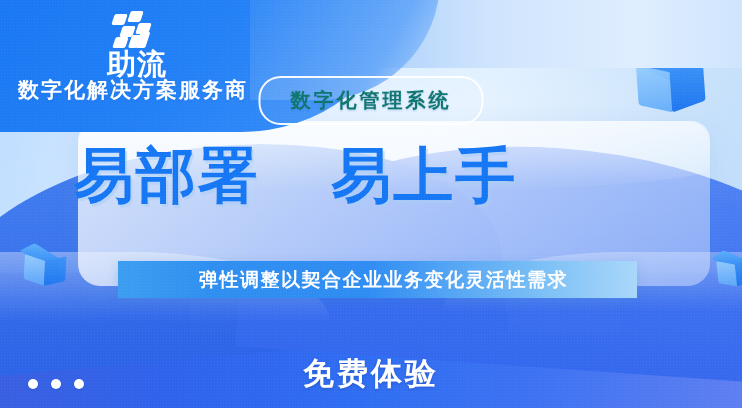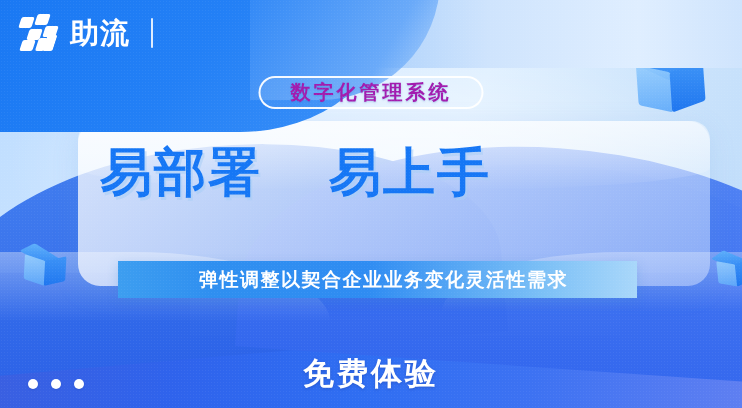--- a/index.html
+++ b/index.html
@@ -73,21 +73,21 @@
   }
   .wave-streak2{
     position:absolute;right:0;bottom:96px;width:300px;height:60px;
     background:linear-gradient(180deg,rgba(255,255,255,.30),rgba(255,255,255,0));
     border-radius:60% 0 0 0/100% 0 0 0;
   }
 
   
   .logo-wrap{
     position:absolute;left:18px;top:10px;
-    display:flex;align-items:center;height:46px;
+    display:flex;align-items:center;height:46px;flex-direction:column;
   }
   .logo-mark{
     position:relative;width:44px;height:40px;flex:0 0 auto;
   }
   .logo-mark i{
     position:absolute;display:block;background:#ffffff;
     transform:skewX(-18deg);border-radius:2px;
   }
   .lm1{left:2px;  top:4px;  width:13px;height:11px;}
   .lm2{left:18px; top:1px;  width:13px;height:11px;}
@@ -113,22 +113,22 @@
     color:#ffffff;font-size:21px;font-weight:bold;letter-spacing:2px;
     white-space:nowrap;line-height:1;
     text-shadow:0 1px 2px rgba(40,110,200,.28);
   }
 
   
   .pill{
     position:absolute;left:50%;top:76px;transform:translateX(-50%);
     border:2px solid rgba(255,255,255,.95);
     border-radius:22px;
-    padding:2px 30px;
-    color:#a21caf;font-size:20px;font-weight:bold;letter-spacing:3px;
+    padding:10px 30px;
+    color:#0f766e;font-size:20px;font-weight:bold;letter-spacing:3px;
     white-space:nowrap;line-height:1.25;
     background:rgba(255,255,255,.08);
     text-shadow:0 1px 2px rgba(60,120,200,.35);
   }
 
   
   .card{
     position:absolute;left:78px;top:121px;width:632px;height:165px;
     border-radius:22px;
     background:linear-gradient(135deg,rgba(255,255,255,.78) 0%,rgba(246,251,255,.62) 45%,rgba(232,243,255,.42) 100%);
@@ -138,21 +138,21 @@
     position:absolute;left:0;top:0;width:632px;height:70px;
     border-radius:22px 22px 60% 60%/22px 22px 40% 40%;
     background:linear-gradient(180deg,rgba(255,255,255,.55),rgba(255,255,255,0));
   }
 
   
   .headline{
     position:absolute;left:0;top:146px;width:591px;
     text-align:center;
     color:#1677f5;
-    font-size:52px;font-weight:bold;line-height:1;
+    font-size:60px;font-weight:bold;line-height:1;
     letter-spacing:2px;
     white-space:nowrap;
     text-shadow:2px 3px 0 rgba(168,205,245,.55);
   }
   .headline .gap{display:inline-block;width:34px;}
 
   
   .subtitle-bar{
     position:absolute;left:118px;top:261px;width:507px;height:37px;
     background:linear-gradient(90deg,#3d9ef0 0%,#2f8ff0 18%,#2f8cf2 48%,#7cc0f6 82%,#a9d7fa 100%);
@@ -259,20 +259,21 @@
       <i class="lm1"></i>
         <i class="lm2"></i>
         <i class="lm3"></i>
       <i class="lm4"></i>
         <i class="lm5"></i>
         <i class="lm6"></i>
       <i class="lm-bolt"></i>
     </div>
     <div class="logo-text">助流</div>
     <div class="logo-divider"></div>
+    <div class="header-tagline">数字化解决方案服务商</div>
   </div>
 
   <div class="pill">数字化管理系统</div>
 
   <div class="headline">
     <span>易部署</span>
     <span class="gap"></span>
     <span>易上手</span>
   </div>
 

